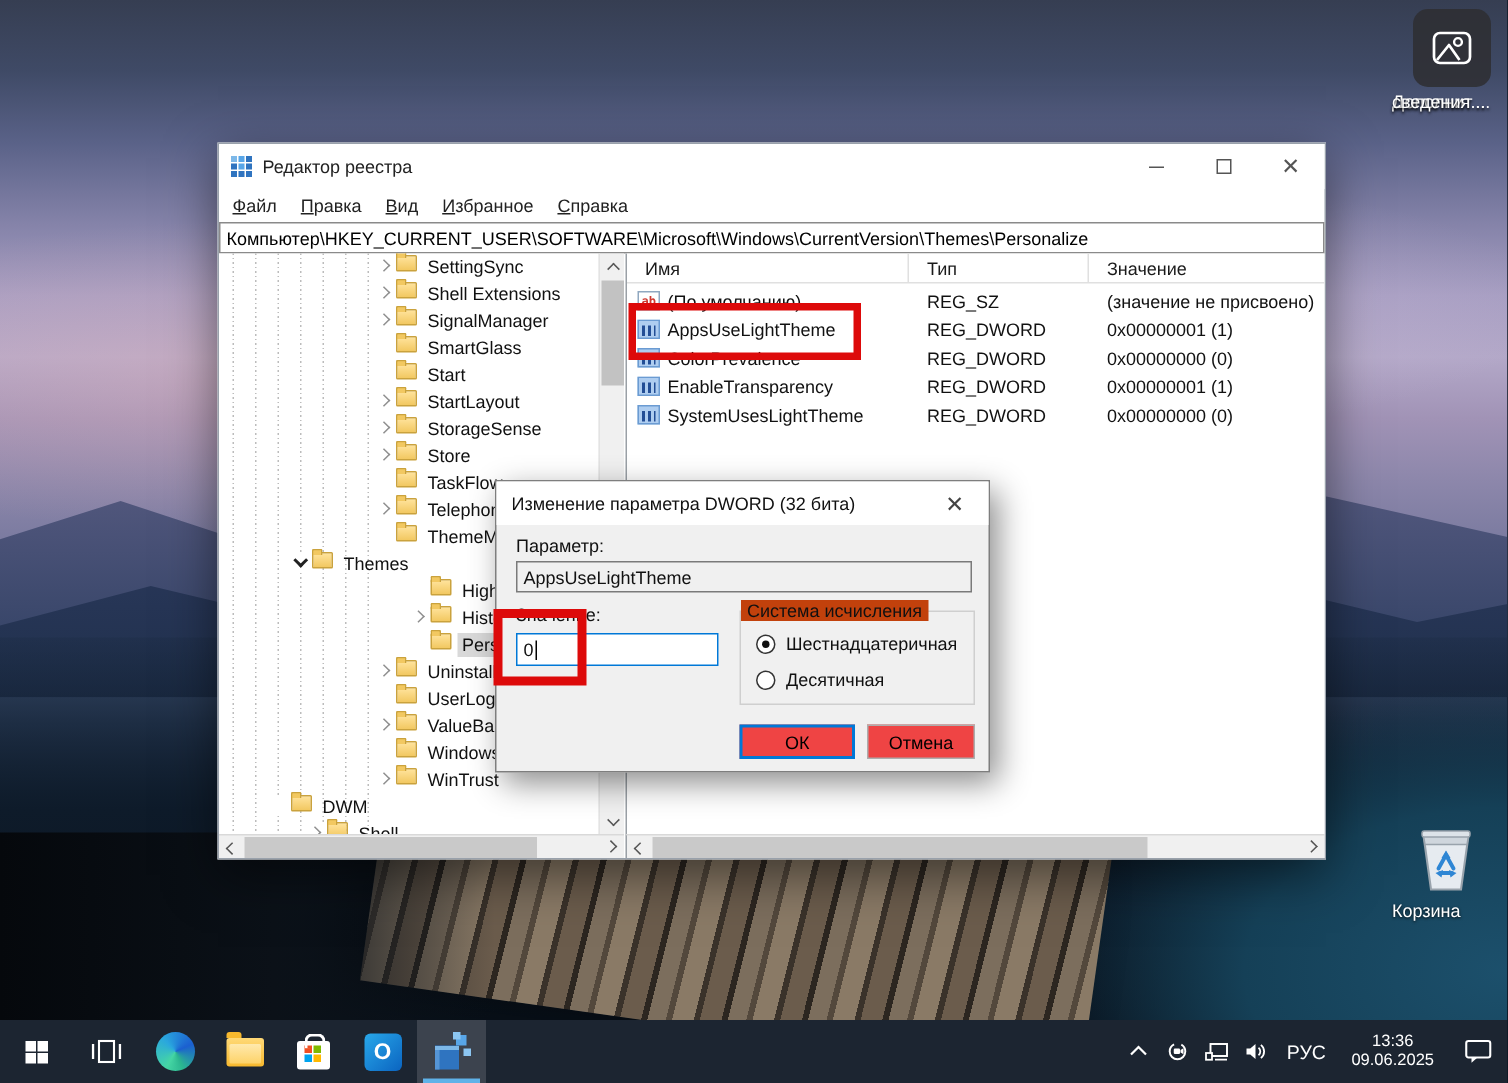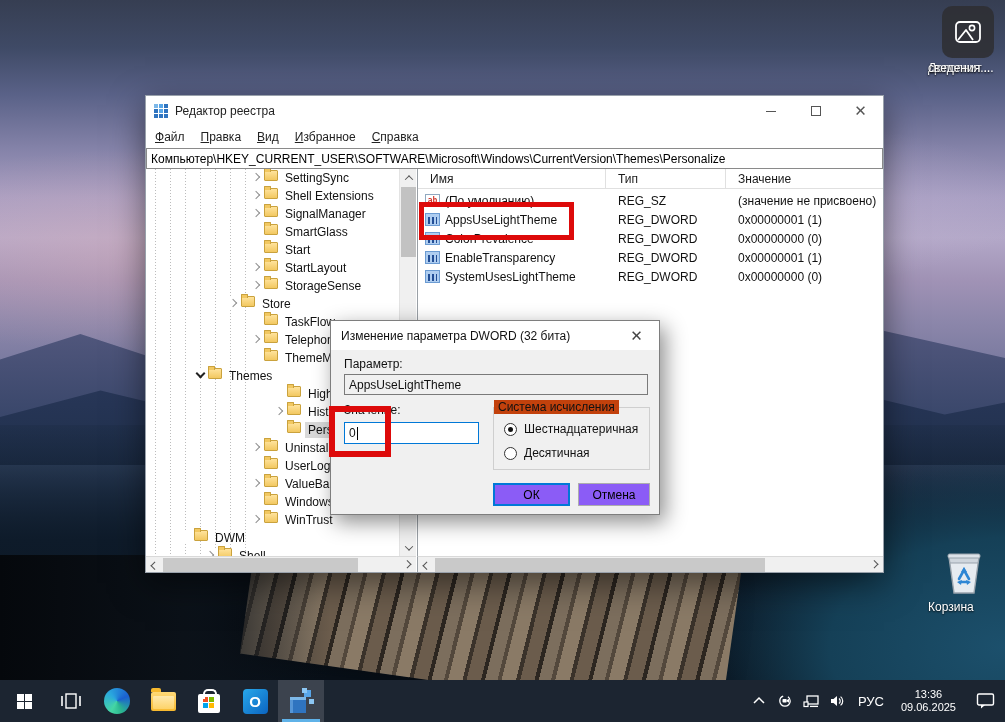--- a/index.html
+++ b/index.html
@@ -116,21 +116,21 @@
   .lbl-param { left:13px; top:7px; }
   .txt-ro { position:absolute; left:13px; top:24px; width:304px; height:21px; border:1px solid #7a7a7a; background:#f0f0f0; display:flex; align-items:center; padding:0 4px; }
   .lbl-value { left:13px; top:53px; }
   .txt-value { position:absolute; left:13px; top:72px; width:135px; height:22px; border:1px solid #0078d7; background:#fff; display:flex; align-items:center; padding:0 4px; }
   .caret { width:1px; height:13px; background:#000; margin-left:1px; }
   .group { position:absolute; left:162px; top:57px; width:157px; height:63px; border:1px solid #cfcfcf; }
   .group-lbl { position:absolute; left:0; top:-8px; background:#c2410c; padding:0 4px;text-align:center; }
   .radio-row { position:absolute; left:10px; display:flex; align-items:center; gap:7px; }
   .radio { width:13px; height:13px; border:1px solid #333; border-radius:50%; background:#fff; display:inline-flex; align-items:center; justify-content:center; flex:none; }
   .radio.sel::after { content:''; width:5px; height:5px; border-radius:50%; background:#111; }
-  .btn { position:absolute; height:23px; background:#8b5cf6; border:1px solid #adadad; display:flex; align-items:center; justify-content:center; color:#000; }
+  .btn { position:absolute; height:23px; background:#ef4444; border:1px solid #adadad; display:flex; align-items:center; justify-content:center; color:#000; }
   .btn-ok { left:162px; top:133px; width:77px; border:2px solid #0078d7; }
   .btn-cancel { left:247px; top:133px; width:72px; }
 
   
   .red1 { position:absolute; left:419px; top:202px; width:155px; height:38px; border:5px solid #dd0a0a; z-index:30; }
   .red2 { position:absolute; left:329px; top:406px; width:62px; height:51px; border:6px solid #dd0a0a; z-index:50; }
 
   
   .taskbar { position:absolute; left:0; bottom:0; width:1005px; height:42px; background:#1c2531; display:flex; align-items:center; z-index:60; }
   .tb-btn { width:46px; height:42px; display:flex; align-items:center; justify-content:center; flex:none; position:relative; }
@@ -273,21 +273,21 @@
         <div class="tree-row" style="padding-left: 104px;">
           <span class="chev chev-col"></span>
           <span class="folder"></span>
           <span class="tlabel">StartLayout</span>
         </div>
         <div class="tree-row" style="padding-left: 104px;">
           <span class="chev chev-col"></span>
           <span class="folder"></span>
           <span class="tlabel">StorageSense</span>
         </div>
-        <div class="tree-row" style="padding-left: 81px;">
+        <div class="tree-row" style="padding-left: 104px;">
           <span class="chev chev-col"></span>
           <span class="folder"></span>
           <span class="tlabel">Store</span>
         </div>
         <div class="tree-row" style="padding-left: 104px;">
           <span class="chev chev-none"></span>
           <span class="folder"></span>
           <span class="tlabel">TaskFlow</span>
         </div>
         <div class="tree-row" style="padding-left: 104px;">

